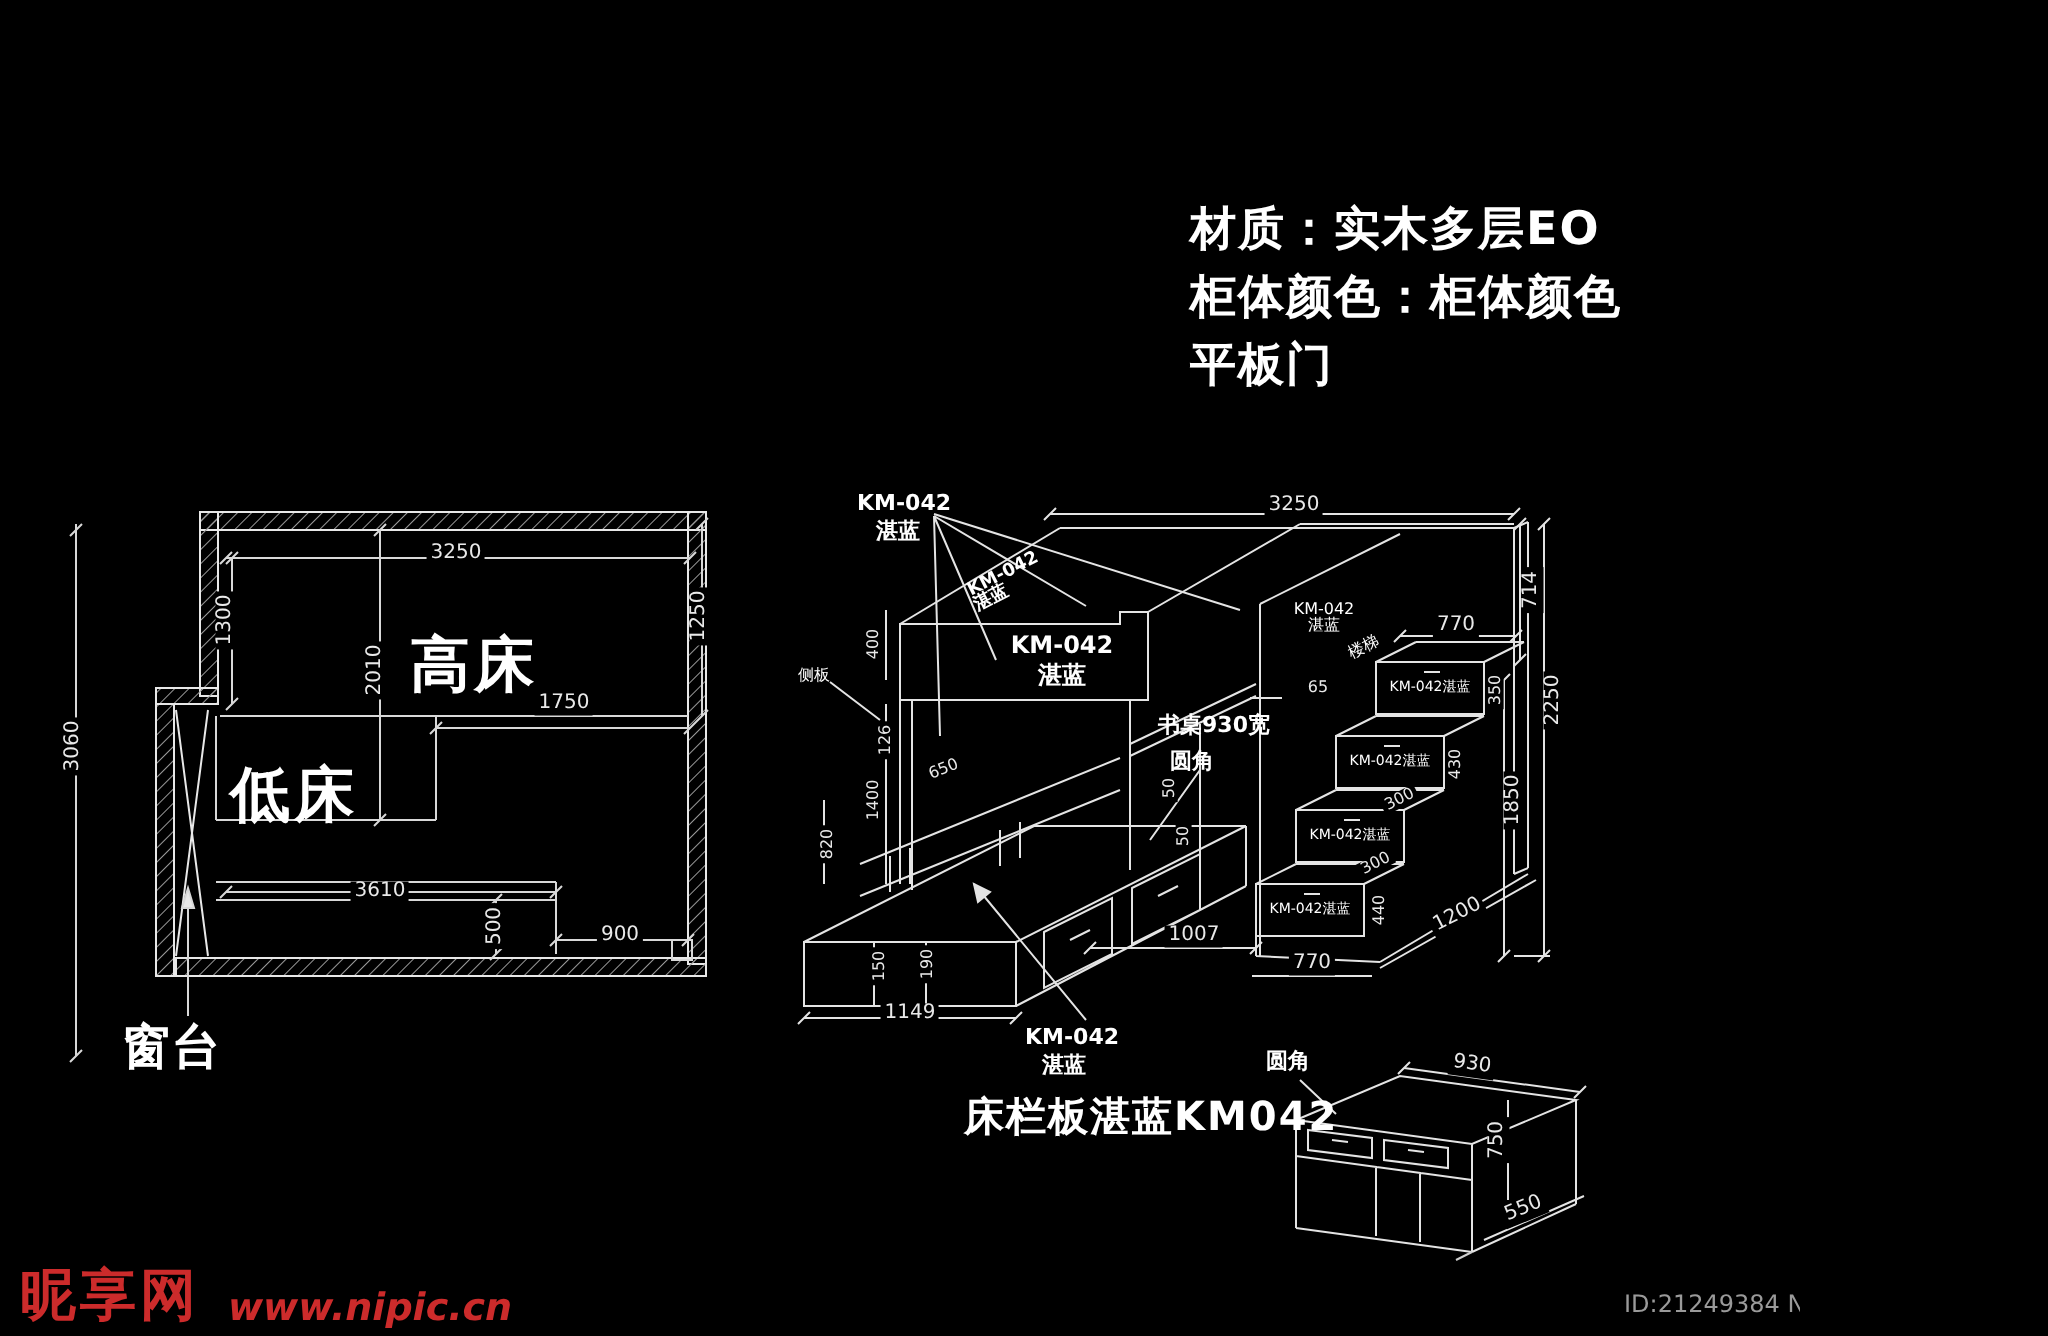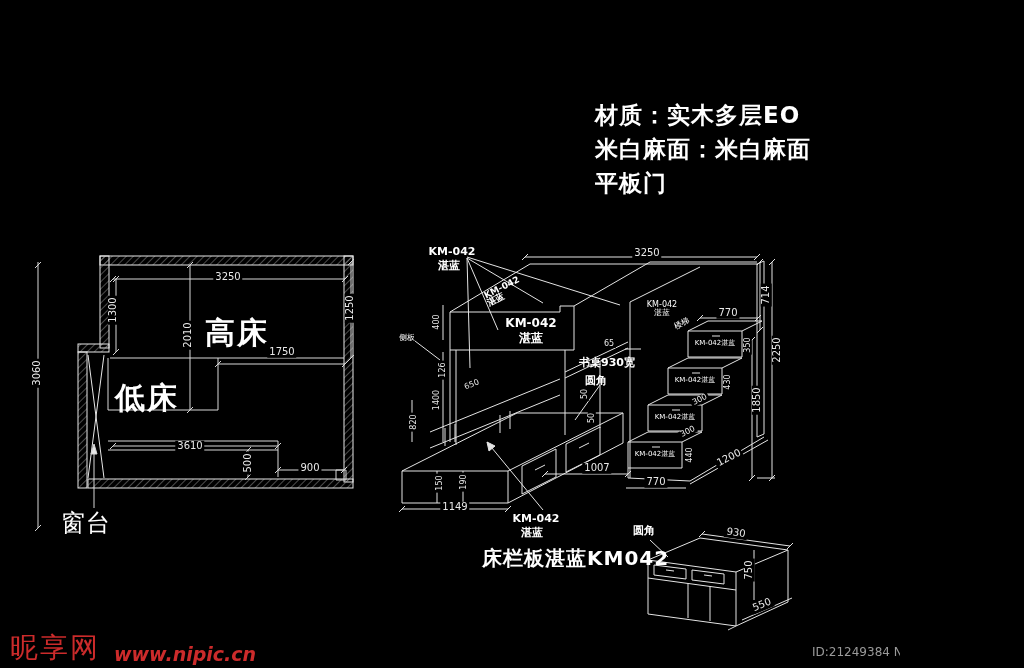--- a/index.html
+++ b/index.html
@@ -9,29 +9,29 @@
   .lbl{position:absolute;color:#fff;white-space:nowrap;line-height:1.05;}
   .c{transform:translate(-50%,-50%);}
   .r90{transform:translate(-50%,-50%) rotate(-90deg);}
   .r33{transform:translate(-50%,-50%) rotate(-27deg);}
   .r25{transform:translate(-50%,-50%) rotate(-22deg);}
   .r8{transform:translate(-50%,-50%) rotate(8deg);}
   .dim{font-size:10px;color:#e9e9e9;}
   .dim.sm{font-size:8px;}
   .mask{background:#000;padding:0 2px;}
   .cn-big{font-size:30px;font-weight:bold;letter-spacing:2px;margin-top:16px;}
-  .cn-mid{font-size:24px;font-weight:normal;letter-spacing:1px;}
+  .cn-mid{font-size:24px;font-weight:bold;letter-spacing:1px;}
   .note{left:595px;font-size:23px;font-weight:bold;letter-spacing:1px;}
   .km{font-weight:bold;font-size:11px;}
   .km12{font-weight:bold;font-size:12px;}
   .km9{font-size:9px;font-weight:bold;}
   .km8{font-size:8px;}
   .km7{font-size:7px;background:#000;padding:0 1px;}
   .mat{font-size:20px;font-weight:bold;letter-spacing:1px;}
-  .logo{font-size:28px;font-weight:normal;letter-spacing:2px;}
+  .logo{font-size:28px;font-weight:bold;letter-spacing:2px;}
   .site{font-size:19px;font-weight:bold;font-style:italic;}
   .idtxt{font-size:12px;}
 </style>
 </head>
 <body>
 
 <div id="stage">
 
   <svg width="1024" height="668" viewBox="0 0 1024 668">
     <defs>
@@ -146,21 +146,21 @@
                M754,550 L754,600
                M742,620 L792,598
                M650,540 L668,557"></path>
       <path d="M699,537 L705,531 M787,549 L793,543"></path>
     </g>
 
     <path d="M728,630 L736,626" stroke="#cfcfcf"></path>
   </svg>
 
   <div class="lbl note" style="top:103px">材质：实木多层EO</div>
-  <div class="lbl note" style="top:137px">米白麻面：米白麻面</div>
+  <div class="lbl note" style="top:137px">柜体颜色：柜体颜色</div>
   <div class="lbl note" style="top:171px">平板门</div>
 
   <div class="lbl cn-big c" style="left:237px;top:317px">高床</div>
   <div class="lbl cn-big c" style="left:147px;top:382px">低床</div>
   <div class="lbl cn-mid c" style="left:86px;top:524px">窗台</div>
 
   <div class="lbl dim c mask" style="left:228px;top:277px">3250</div>
   <div class="lbl dim r90 mask" style="left:113px;top:310px">1300</div>
   <div class="lbl dim r90 mask" style="left:188px;top:335px">2010</div>
   <div class="lbl dim r90 mask" style="left:350px;top:308px">1250</div>
@@ -200,21 +200,21 @@
   <div class="lbl dim r33 mask" style="left:729px;top:458px">1200</div>
   <div class="lbl dim c mask" style="left:597px;top:468px">1007</div>
   <div class="lbl dim c mask" style="left:455px;top:507px">1149</div>
   <div class="lbl dim sm r90 mask" style="left:437px;top:322px">400</div>
   <div class="lbl dim sm r90 mask" style="left:443px;top:370px">126</div>
   <div class="lbl dim sm r90 mask" style="left:437px;top:400px">1400</div>
   <div class="lbl dim sm r25 mask" style="left:472px;top:385px">650</div>
   <div class="lbl dim sm r90 mask" style="left:414px;top:422px">820</div>
   <div class="lbl dim sm r90 mask" style="left:440px;top:483px">150</div>
   <div class="lbl dim sm r90 mask" style="left:464px;top:482px">190</div>
-  <div class="lbl dim sm c mask" style="left:609px;top:344px">65</div>
+  <div class="lbl dim sm c mask" style="left:659px;top:344px">65</div>
   <div class="lbl dim sm r90 mask" style="left:585px;top:394px">50</div>
   <div class="lbl dim sm r90 mask" style="left:592px;top:418px">50</div>
   <div class="lbl dim sm r90 mask" style="left:748px;top:345px">350</div>
   <div class="lbl dim sm r90 mask" style="left:728px;top:382px">430</div>
   <div class="lbl dim sm r33 mask" style="left:700px;top:400px">300</div>
   <div class="lbl dim sm r33 mask" style="left:688px;top:432px">300</div>
   <div class="lbl dim sm r90 mask" style="left:690px;top:455px">440</div>
 
   <div class="lbl mat" style="left:482px;top:548px">床栏板湛蓝KM042</div>
 

